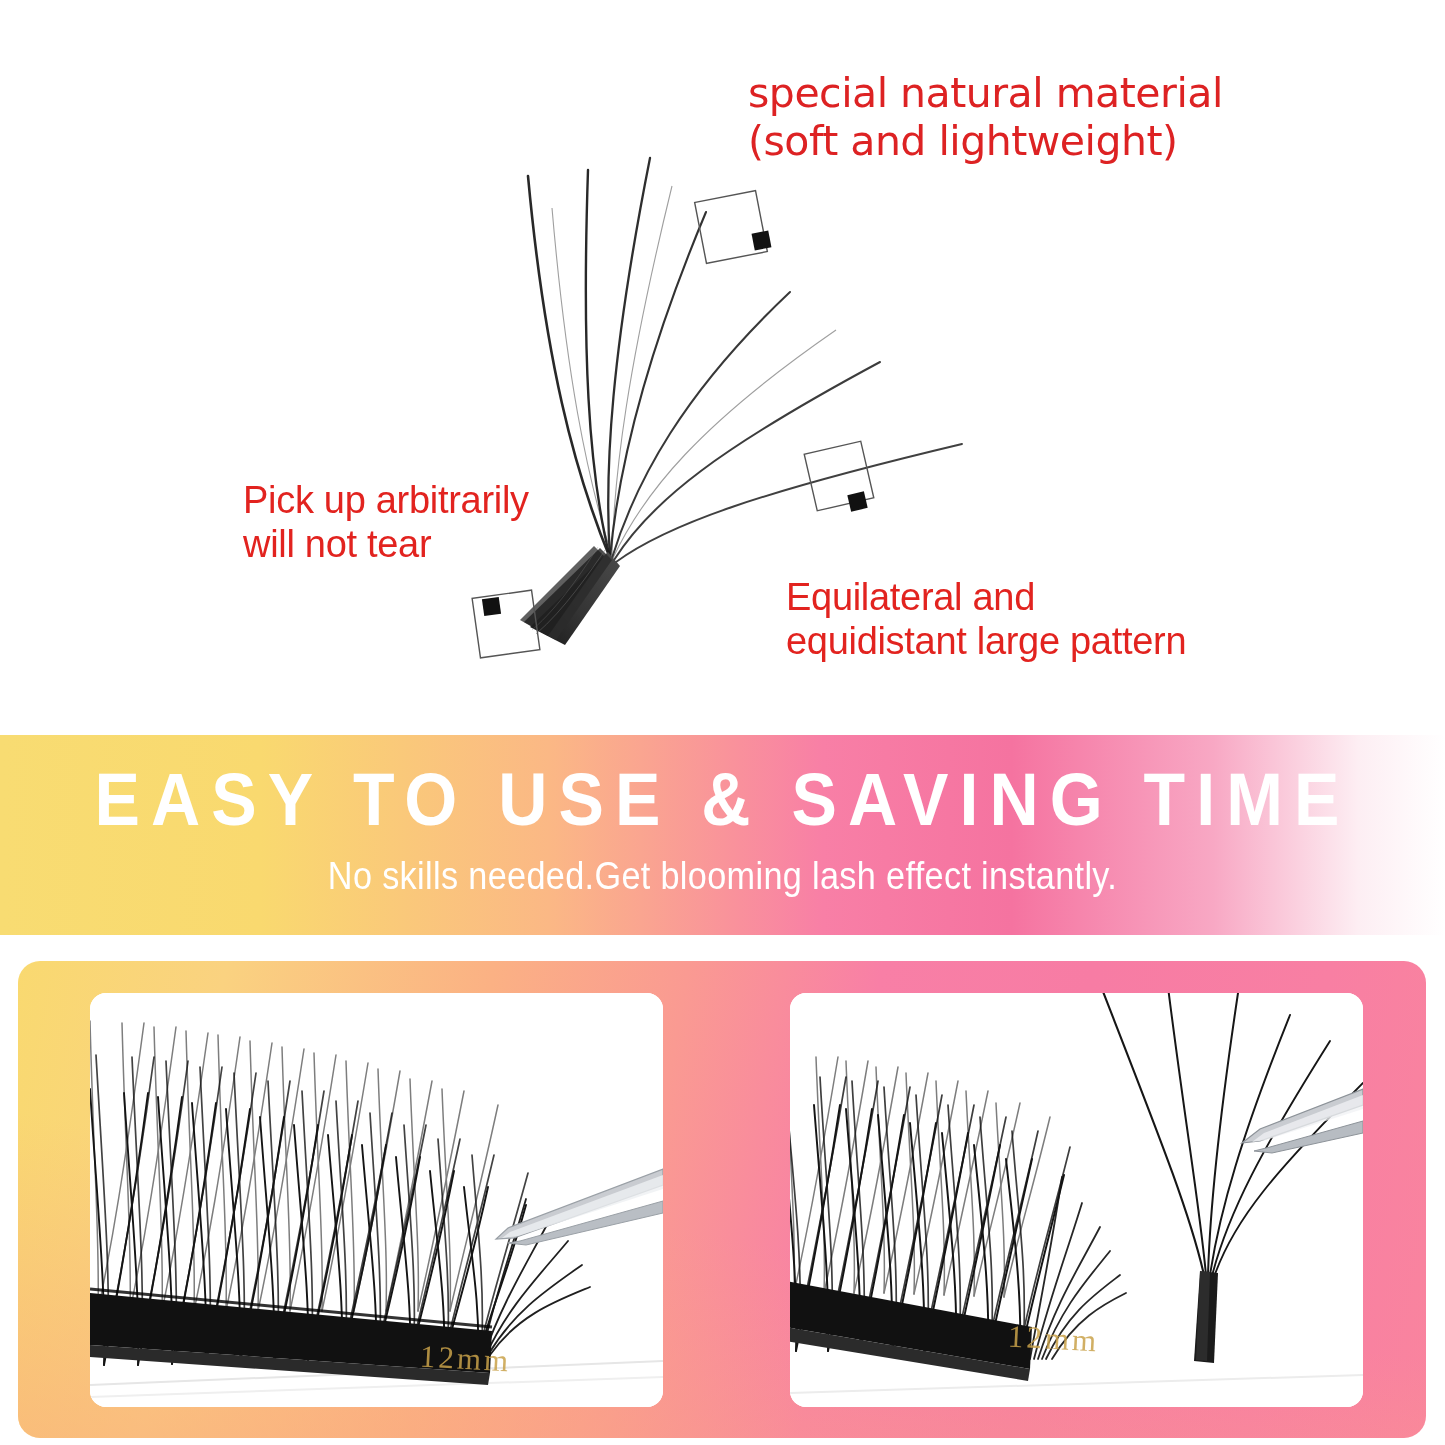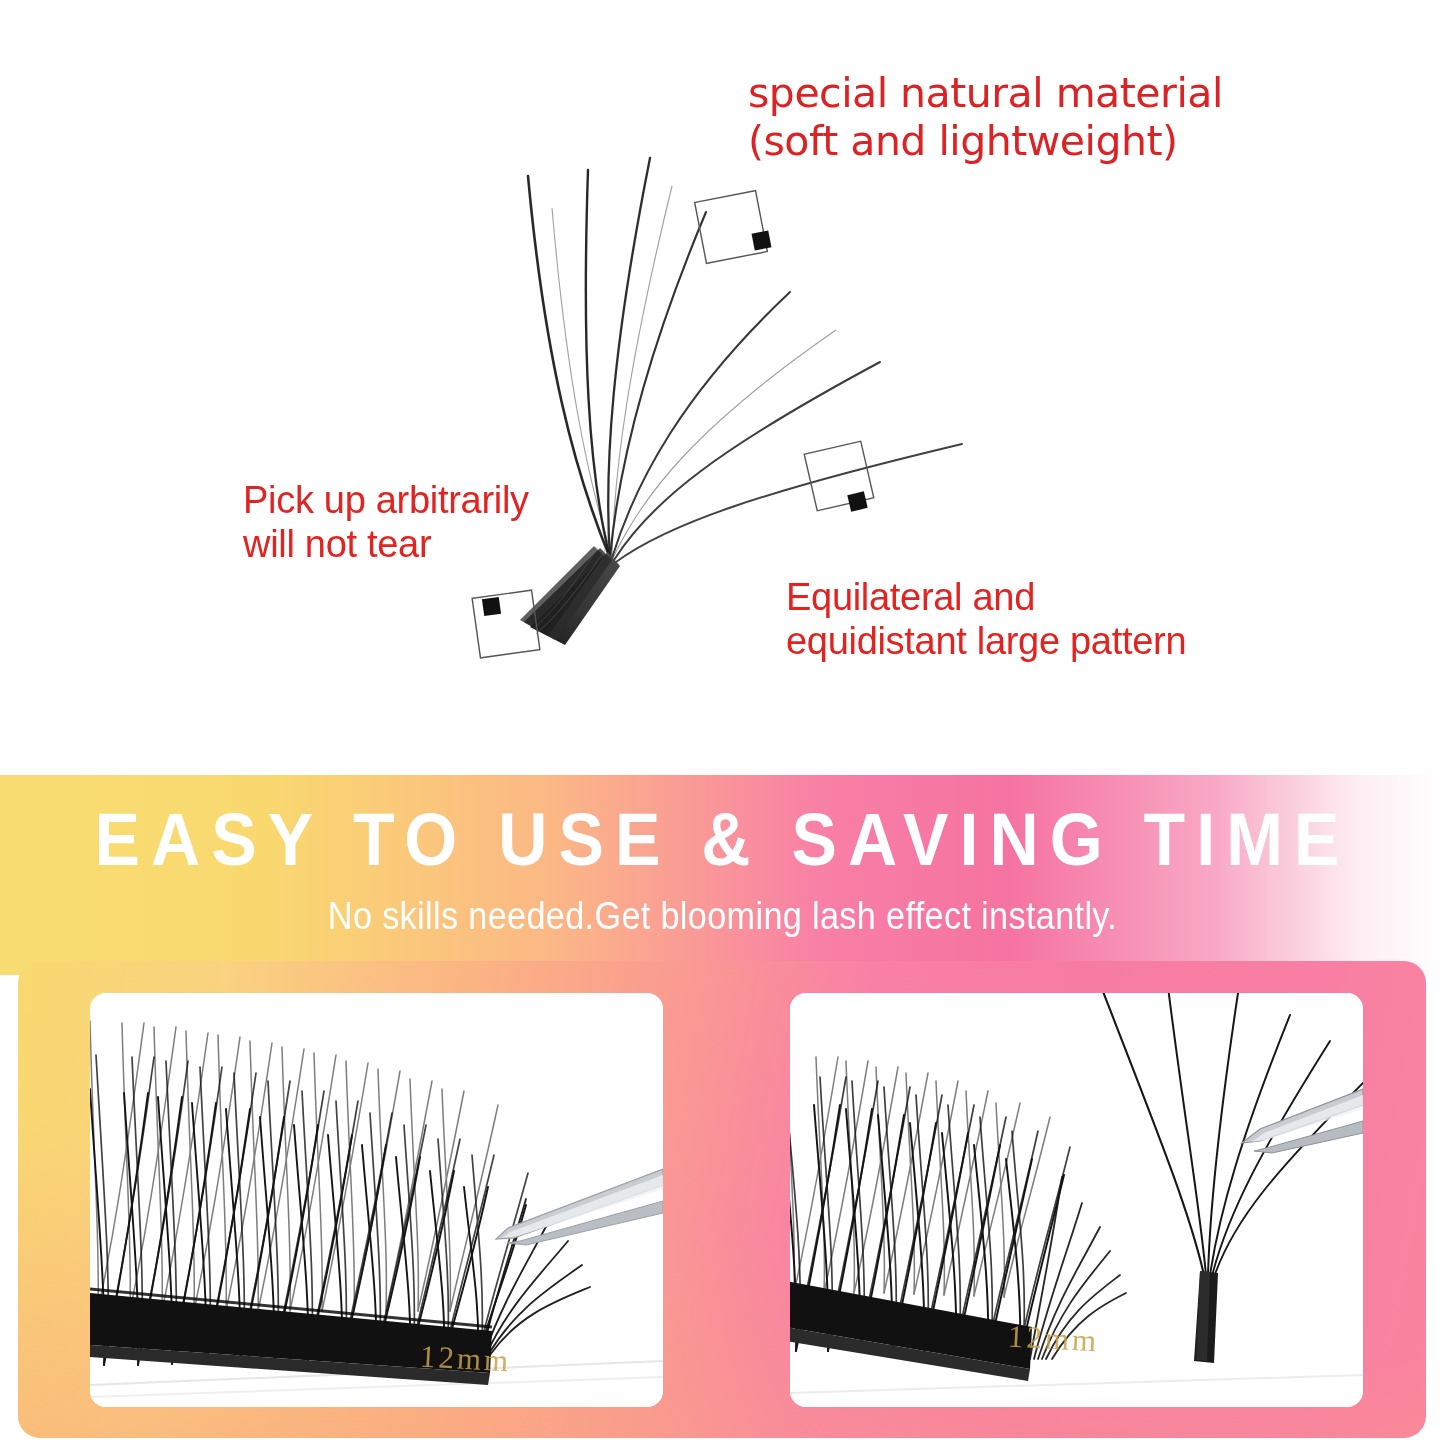--- a/index.html
+++ b/index.html
@@ -73,21 +73,20 @@
     background: linear-gradient(90deg,
         #f8dc72 0%,
         #f9d96f 18%,
         #fbb885 38%,
         #f87fa6 57%,
         #f573a0 70%,
         #f8a8c4 84%,
         #fdeef3 94%,
         #ffffff 100%);
     overflow: hidden;
-    margin-top: 40px;
   }
   #banner-title {
     position: absolute;
     left: 0;
     top: 22px;
     width: 1445px;
     text-align: center;
     color: #ffffff;
     font-family: "Liberation Sans Narrow", "Liberation Sans", sans-serif;
     font-size: 74px;

